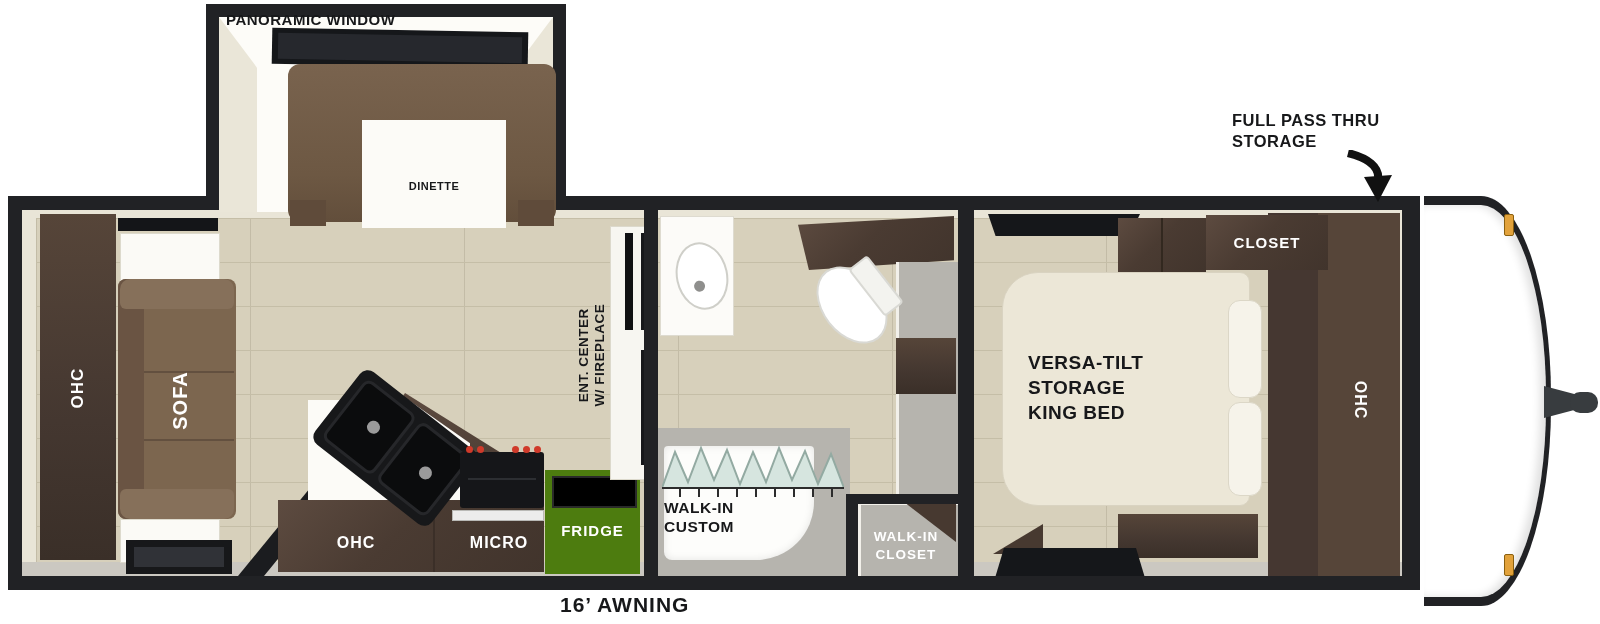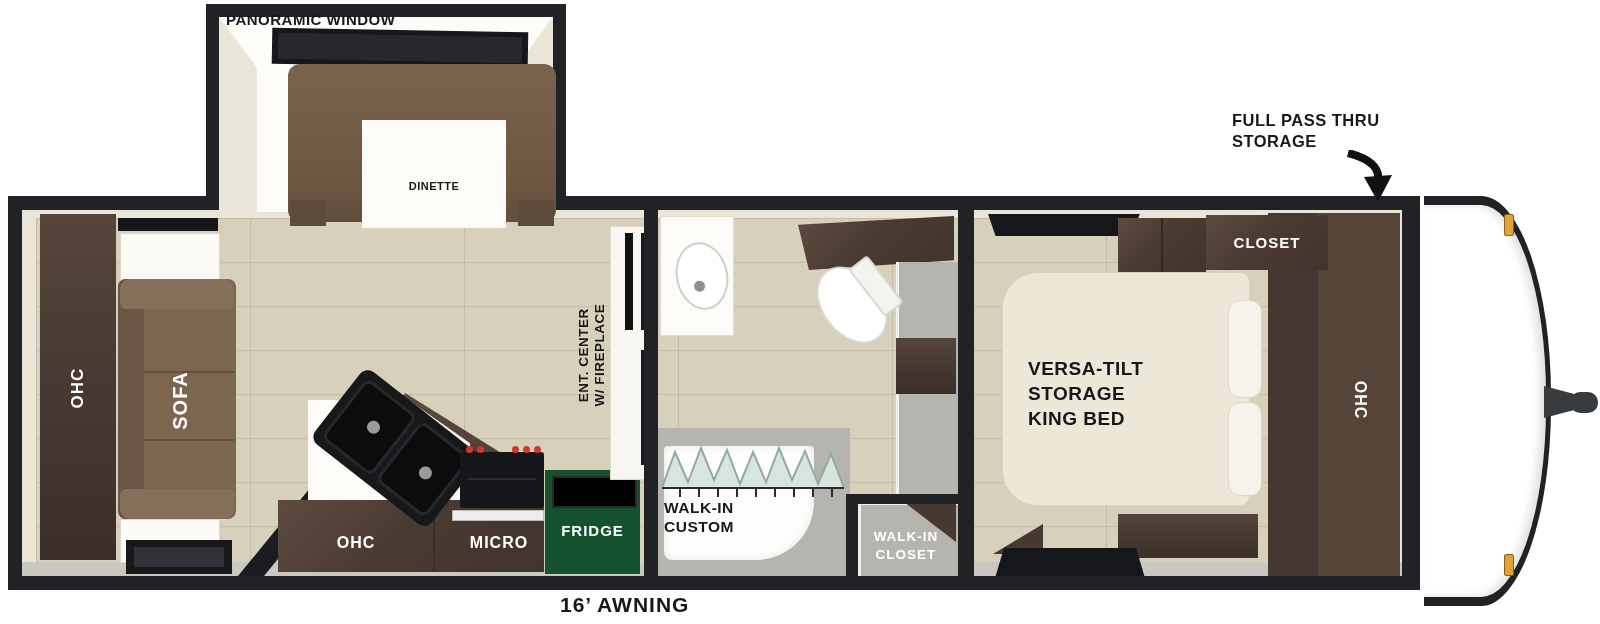--- a/index.html
+++ b/index.html
@@ -90,21 +90,21 @@
   <div class="abs z10" style="left:452px;top:510px;width:90px;height:9px;background:#ececec;border:1px solid #b9b9b6;"></div>
   <div class="abs darkwood z5" style="left:278px;top:500px;width:266px;height:72px;">
     <div class="abs" style="left:155px;top:0;width:2px;height:72px;background:#3b2f28;"></div>
   </div>
   <div class="abs wlbl z10" style="left:300px;top:534px;width:112px;font-size:16px;">
     <span>OHC</span>
   </div>
   <div class="abs wlbl z10" style="left:442px;top:534px;width:114px;font-size:16px;">
     <span>MICRO</span>
   </div>
-  <div class="abs z5" style="left:545px;top:470px;width:95px;height:104px;background:#14532d;">
+  <div class="abs z5" style="left:545px;top:470px;width:95px;height:104px;background:#4d7c0f;">
     <div class="abs" style="left:7px;top:6px;width:81px;height:28px;background:#000;border:2px solid #2a2a2a;"></div>
     <div class="abs wlbl" style="left:0;top:52px;width:95px;font-size:15px;">
       <span>FRIDGE</span>
     </div>
   </div>
 
   <div class="abs z5" style="left:610px;top:226px;width:44px;height:252px;background:#f7f6f1;border:1px solid #dcd9cc;"></div>
   <div class="abs z10" style="left:625px;top:233px;width:8px;height:97px;background:#101113;"></div>
   <div class="abs z10" style="left:641px;top:233px;width:7px;height:97px;background:#17181b;"></div>
   <div class="abs z10" style="left:641px;top:350px;width:7px;height:115px;background:#17181b;"></div>
@@ -164,21 +164,21 @@
     <div class="abs" style="left:43px;top:0;width:2px;height:54px;background:#32281f;"></div>
   </div>
   <div class="abs darkwood z5" style="left:1206px;top:215px;width:122px;height:55px;"></div>
   <div class="abs wlbl z10" style="left:1206px;top:234px;width:122px;font-size:15px;">
     <span>CLOSET</span>
   </div>
   <div class="abs z5" style="left:1002px;top:272px;width:246px;height:232px;background:#ece7d7;
               border:1px solid #d9d3c1;border-radius:36px 10px 10px 36px;"></div>
   <div class="abs z10" style="left:1228px;top:300px;width:32px;height:96px;background:#f6f3ea;border:1px solid #dcd7c7;border-radius:12px;"></div>
   <div class="abs z10" style="left:1228px;top:402px;width:32px;height:92px;background:#f6f3ea;border:1px solid #dcd7c7;border-radius:12px;"></div>
-  <div class="abs lbl z30" style="left:1028px;top:350px;width:172px;font-size:19px;line-height:1.32;margin-top:6px;">
+  <div class="abs lbl z30" style="left:1028px;top:350px;width:172px;font-size:19px;line-height:1.32;">
     <span style="display:block;">VERSA-TILT</span>
     <span style="display:block;">STORAGE</span>
     <span style="display:block;">KING BED</span>
   </div>
   <div class="abs darkwood2 z10" style="left:1118px;top:514px;width:140px;height:44px;"></div>
   <div class="abs z10" style="left:993px;top:524px;width:50px;height:30px;background:#473930;
               clip-path:polygon(0 100%,100% 0,100% 100%);"></div>
   <div class="abs z10" style="left:995px;top:548px;width:150px;height:30px;background:#15171a;
               clip-path:polygon(6% 0,94% 0,100% 100%,0 100%);"></div>
 

